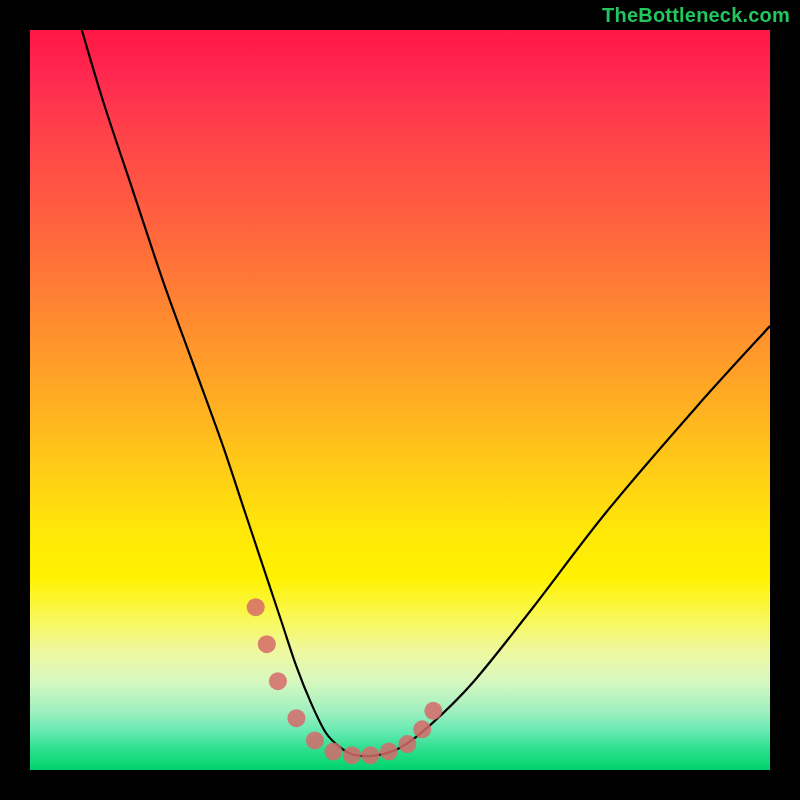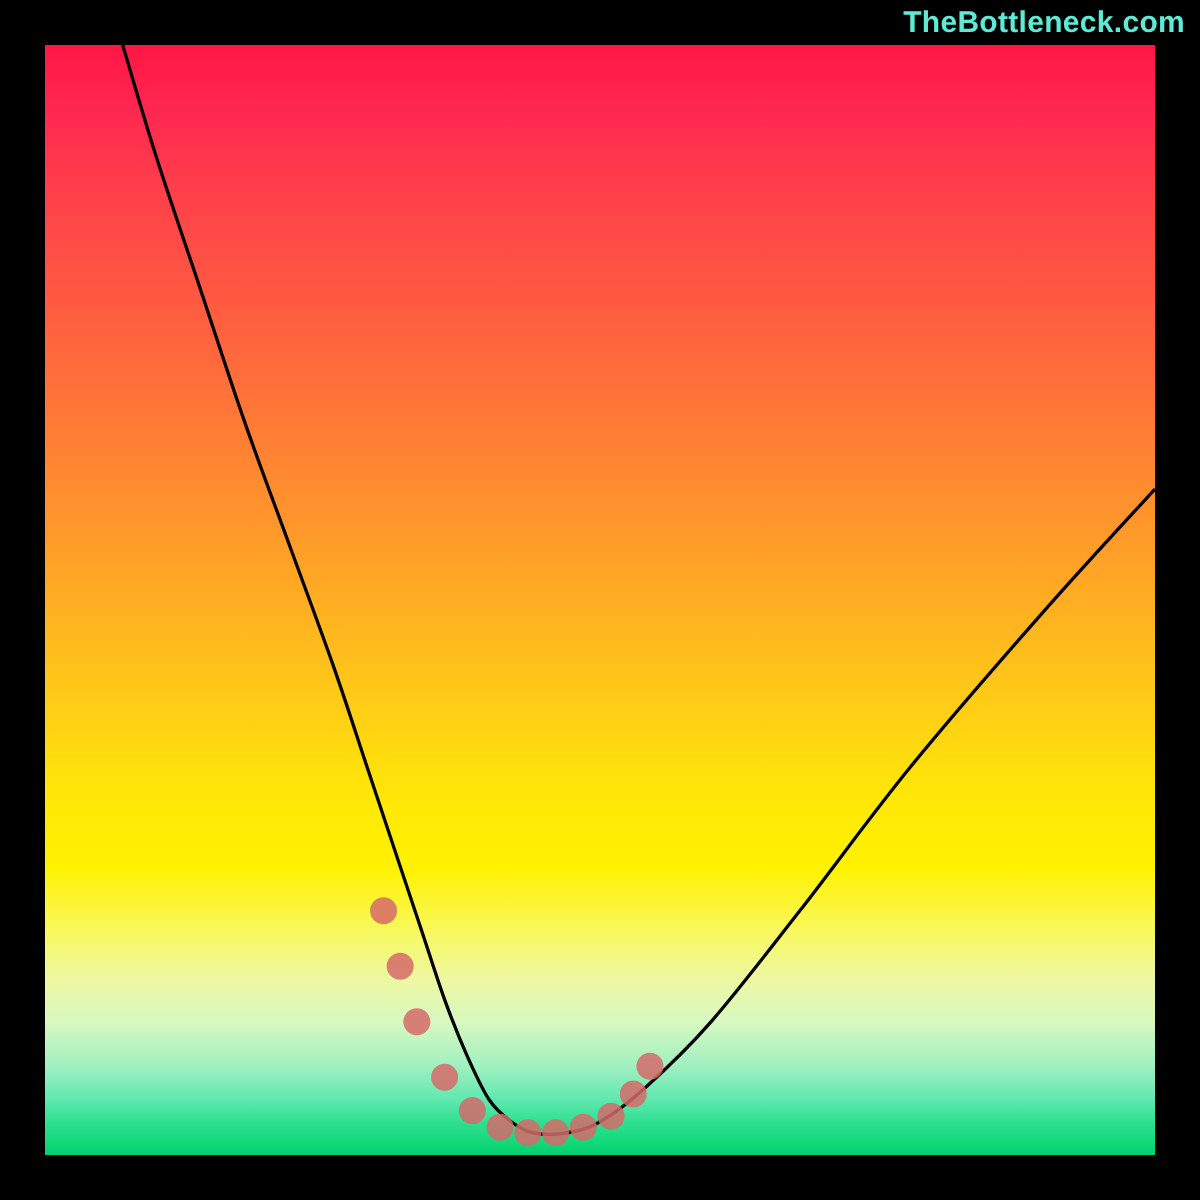--- a/index.html
+++ b/index.html
@@ -58,21 +58,21 @@
     position: absolute;
     top: 0;
     left: 0;
     width: 100%;
     height: 100%;
   }
   .watermark {
     position: absolute;
     top: 4px;
     right: 10px;
-    color: #5eead4;
+    color: #22c55e;
     font-size: 20px;
     font-weight: 600;
     letter-spacing: 0.2px;
   }
 </style>
 </head>
 <body>
 
 <div class="frame">
 

